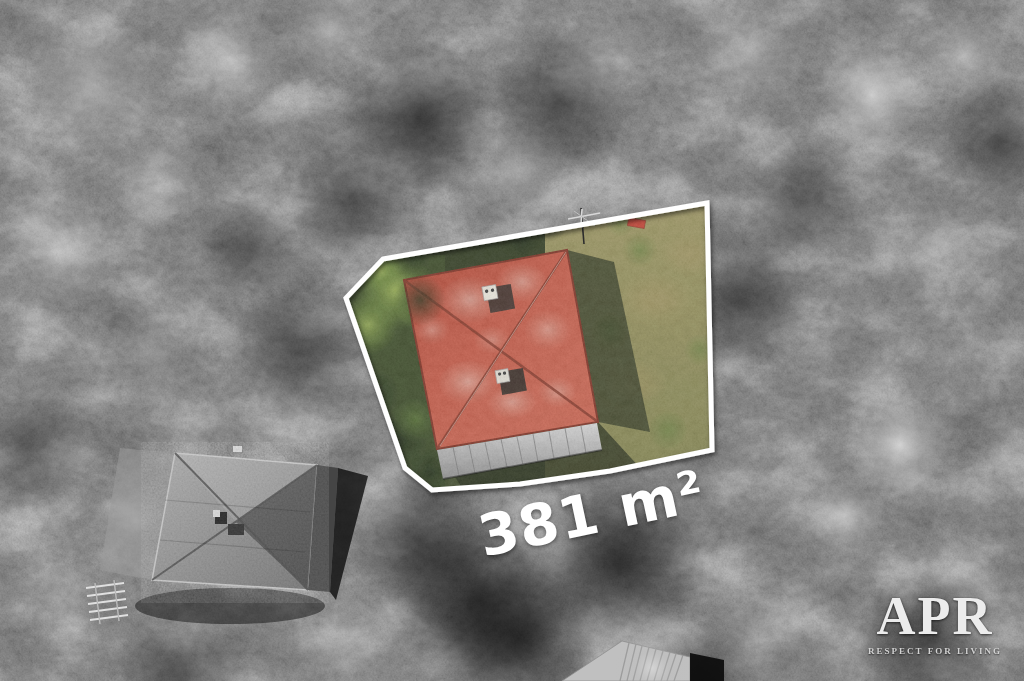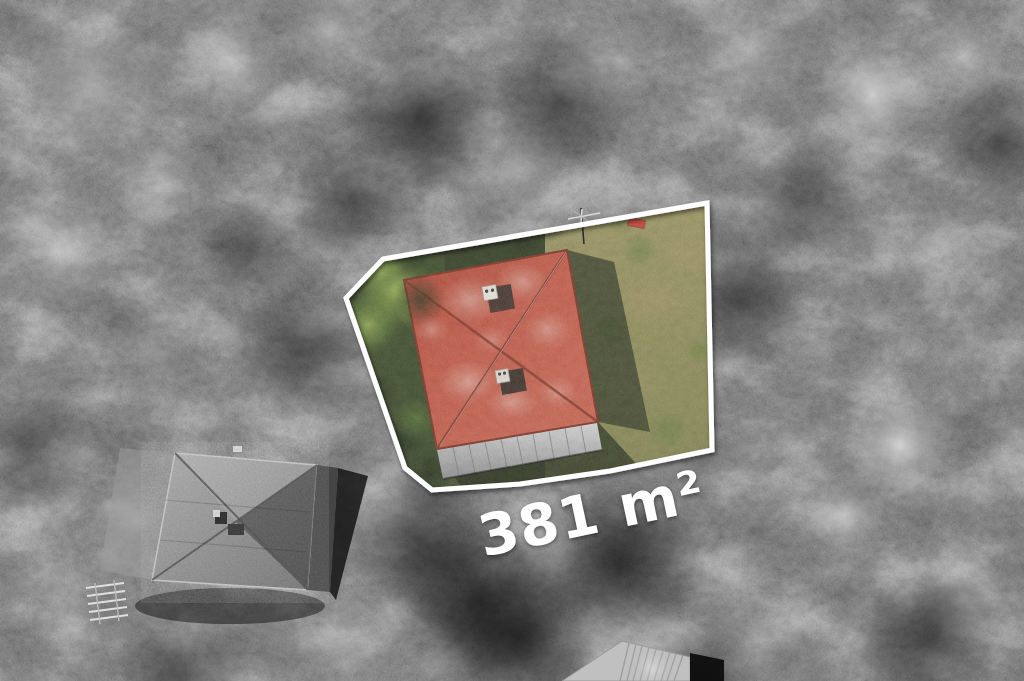--- a/index.html
+++ b/index.html
@@ -304,14 +304,18 @@
     <line x1="568" y1="219" x2="600" y2="213" stroke="#d8d8d8" stroke-width="1.5"></line>
     <line x1="572" y1="226" x2="598" y2="221" stroke="#cccccc" stroke-width="1.3"></line>
     <line x1="574" y1="211" x2="595" y2="226" stroke="#bfbfbf" stroke-width="1"></line>
   </g>
 
   <polygon points="383,259 707,203 712,450 610,471 520,484 432,490 405,468 346,298" fill="none" stroke="#ffffff" stroke-width="5" stroke-linejoin="miter" filter="url(#fShadow)"></polygon>
 </svg>
 
   <div class="area-label">381 m²</div>
 
+  <div class="logo">
+    <div class="name">APR</div>
+    <div class="tagline">RESPECT FOR LIVING</div>
+  </div>
 
 </div>
 
 </body></html>

